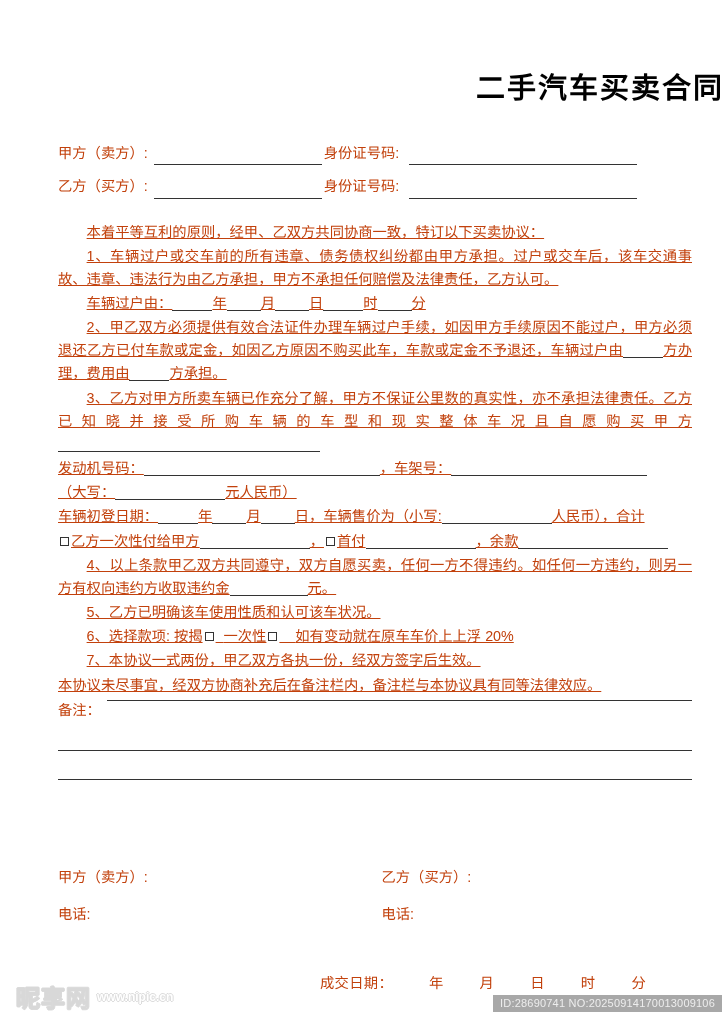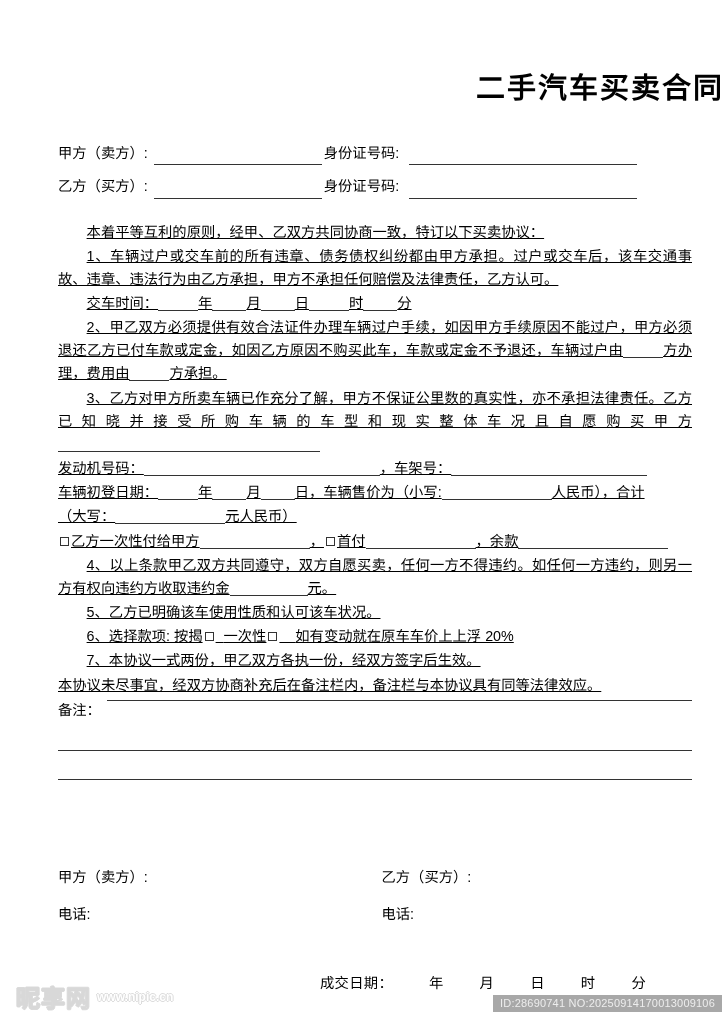--- a/index.html
+++ b/index.html
@@ -30,21 +30,21 @@
     padding-top: 52px;
     line-height: 1.2;
   }
 
   
   .doc-body {
     padding: 0 32px 0 58px;
     margin-top: 36px;
     font-size: 14.3px;
     line-height: 1.62;
-    color: #000000;
+    color: #c2410c;
   }
 
   
   .party-block {
     margin-bottom: 22px;
   }
   .party-row {
     display: flex;
     align-items: flex-end;
     white-space: nowrap;
@@ -195,32 +195,32 @@
         <span class="fill fill-name"></span>
         <span class="lbl">身份证号码:</span>
         <span class="fill fill-id"></span>
       </div>
     </div>
 
     <p class="para indent">本着平等互利的原则，经甲、乙双方共同协商一致，特订以下买卖协议：</p>
 
     <p class="para indent">1、车辆过户或交车前的所有违章、债务债权纠纷都由甲方承担。过户或交车后，该车交通事故、违章、违法行为由乙方承担，甲方不承担任何赔偿及法律责任，乙方认可。</p>
 
-    <p class="para indent"><span>交车时间：</span><span class="u u-s"></span><span>年</span><span class="u u-xs"></span><span>月</span><span class="u u-xs"></span><span>日</span><span class="u u-s"></span><span>时</span><span class="u u-xs"></span><span>分</span></p>
+    <p class="para indent"><span>车辆过户由：</span><span class="u u-s"></span><span>年</span><span class="u u-xs"></span><span>月</span><span class="u u-xs"></span><span>日</span><span class="u u-s"></span><span>时</span><span class="u u-xs"></span><span>分</span></p>
 
     <p class="para indent"><span>2、甲乙双方必须提供有效合法证件办理车辆过户手续，如因甲方手续原因不能过户，甲方必须退还乙方已付车款或定金，如因乙方原因不购买此车，车款或定金不予退还，车辆过户由</span><span class="u u-s"></span><span>方办理，费用由</span><span class="u u-s"></span><span>方承担。</span></p>
 
     <p class="para indent"><span>3、乙方对甲方所卖车辆已作充分了解，甲方不保证公里数的真实性，亦不承担法律责任。乙方已知晓并接受所购车辆的车型和现实整体车况且自愿购买甲方</span><span class="u u-grow"></span></p>
 
 
     <p class="para"><span>发动机号码：</span><span class="u u-w"></span><span>，车架号：</span><span class="u u-xxl"></span></p>
 
+    <p class="para"><span>（大写：</span><span class="u u-l"></span><span>元人民币）</span></p>
+
     <p class="para"><span>车辆初登日期：</span><span class="u u-s"></span><span>年</span><span class="u u-xs"></span><span>月</span><span class="u u-xs"></span><span>日，车辆售价为（小写:</span><span class="u u-l"></span><span>人民币），合计</span></p>
-
-    <p class="para"><span>（大写：</span><span class="u u-l"></span><span>元人民币）</span></p>
 
     <p class="para"><span class="chk"></span><span>乙方一次性付给甲方</span><span class="u u-l"></span><span>，</span><span class="chk"></span><span>首付</span><span class="u u-l"></span><span>，余款</span><span class="u u-xl"></span></p>
 
     <p class="para indent"><span>4、以上条款甲乙双方共同遵守，双方自愿买卖，任何一方不得违约。如任何一方违约，则另一方有权向违约方收取违约金</span><span class="u u-m"></span><span>元。</span></p>
 
     <p class="para indent">5、乙方已明确该车使用性质和认可该车状况。</p>
 
     <p class="para indent"><span>6、选择款项: 按揭</span><span class="chk"></span><span>&nbsp;&nbsp;</span><span>一次性</span><span class="chk"></span><span>&nbsp;&nbsp;&nbsp;&nbsp;</span><span>如有变动就在原车车价上上浮 20%</span></p>
 
     <p class="para indent">7、本协议一式两份，甲乙双方各执一份，经双方签字后生效。</p>

